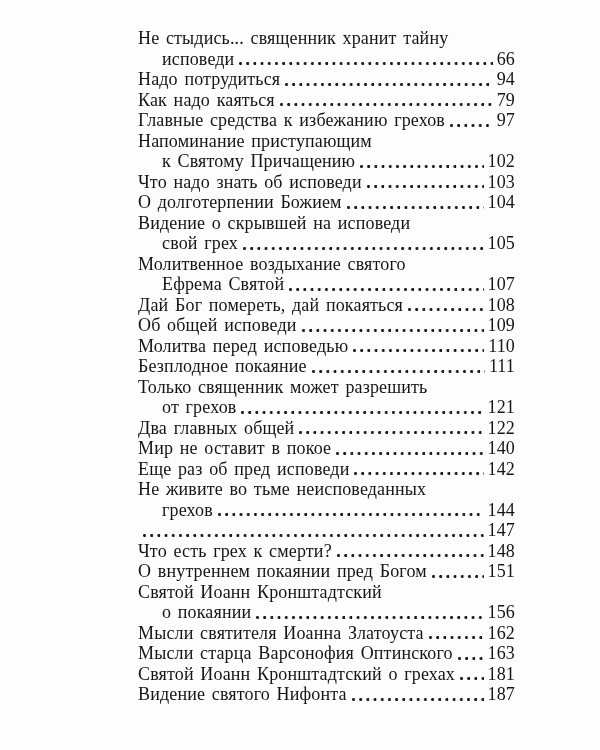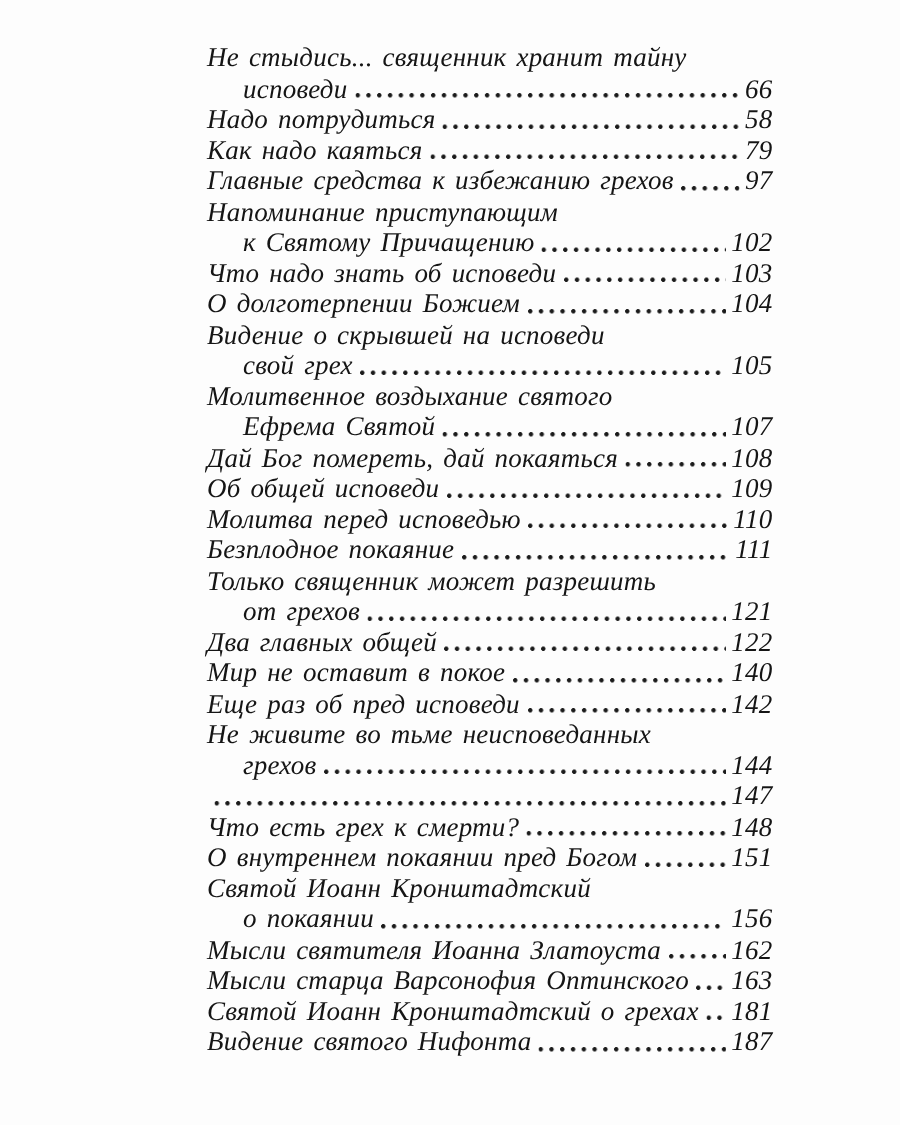--- a/index.html
+++ b/index.html
@@ -31,54 +31,54 @@
     display: flex;
     align-items: baseline;
     height: 20.5px;
     font-size: 18px;
     line-height: 20.5px;
     letter-spacing: 0.15px;
     word-spacing: 2px;
     white-space: nowrap;
   }
   .line.cont { padding-left: 24px; align-items: flex-end; }
-  .txt { flex: 0 0 auto; font-style: italic; }
+  .txt { flex: 0 0 auto; }
   .leader {
     flex: 1 1 auto;
     min-width: 8px;
     align-self: flex-end;
     height: 3px;
     margin: 0 4px 3.6px 5px;
     background-image: radial-gradient(circle at 1.5px 1.5px, #1b1b1b 1.25px, rgba(0,0,0,0) 1.7px);
     background-size: 7.2px 3px;
     background-repeat: repeat-x;
     background-position: left bottom;
   }
-  .pg { flex: 0 0 auto; font-style: italic; }
+  .pg { flex: 0 0 auto; }
 </style>
 </head>
 <body>
 
 <div class="page">
   <div class="toc" id="toc">
       <div class="entry">
         <div class="line">
           <span class="txt">Не стыдись... священник хранит тайну</span>
         </div>
         <div class="line cont">
           <span class="txt">исповеди</span>
           <span class="leader"></span>
           <span class="pg">66</span>
         </div>
       </div>
       <div class="entry">
         <div class="line">
           <span class="txt">Надо потрудиться</span>
           <span class="leader"></span>
-          <span class="pg">58</span>
+          <span class="pg">94</span>
         </div>
       </div>
       <div class="entry">
         <div class="line">
           <span class="txt">Как надо каяться</span>
           <span class="leader"></span>
           <span class="pg">79</span>
         </div>
       </div>
       <div class="entry">

